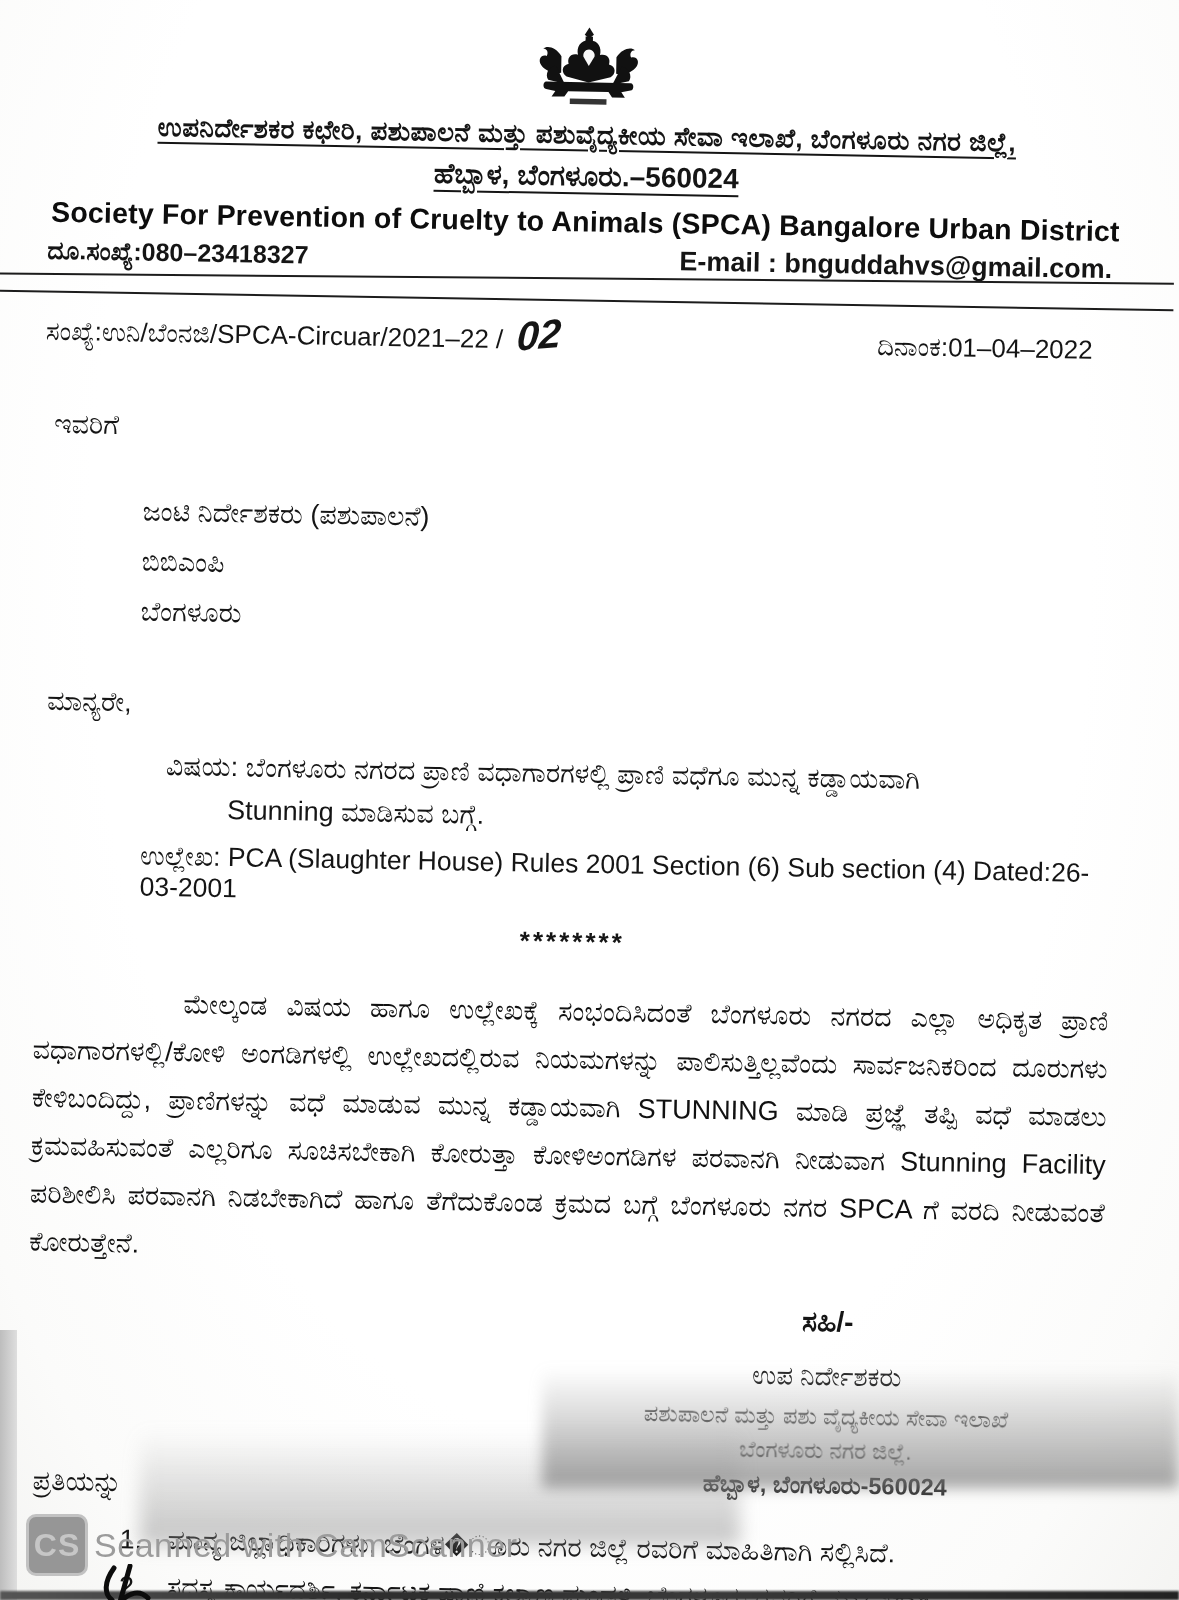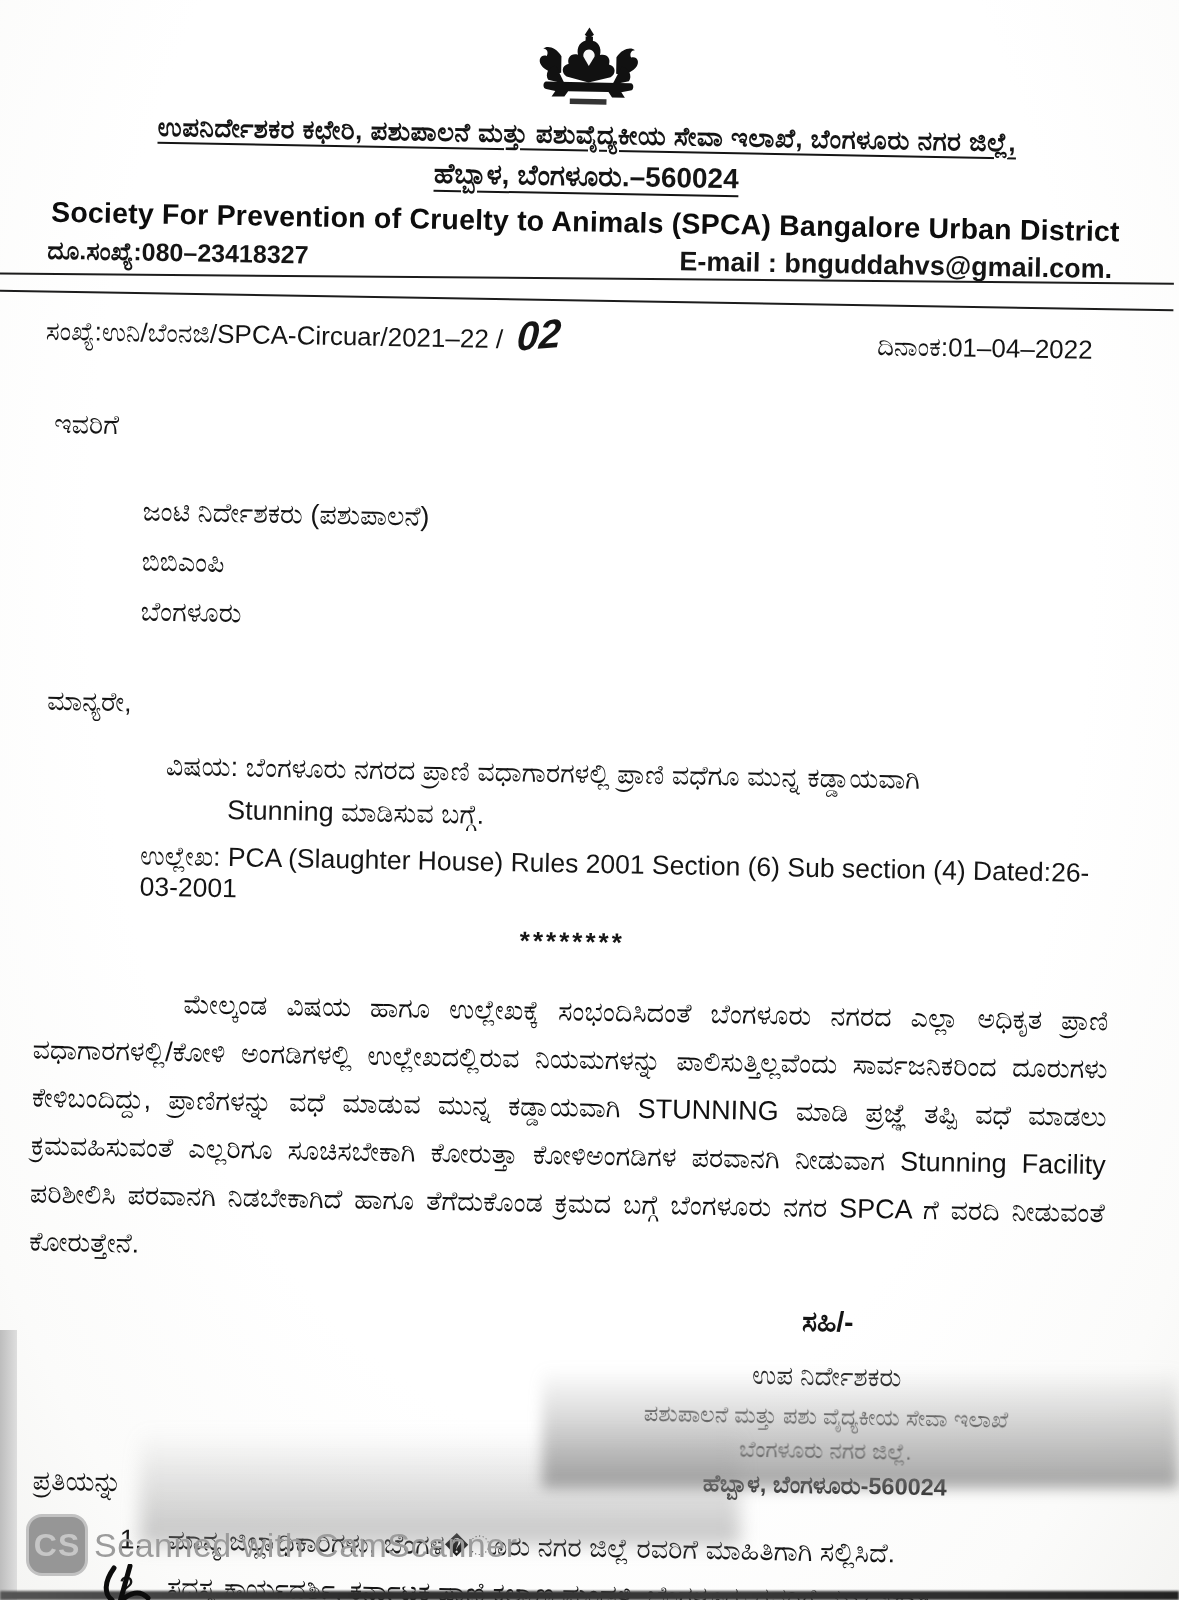--- a/index.html
+++ b/index.html
@@ -58,21 +58,21 @@
   .shadow-br { position:absolute; left:46%; top:1368px; width:54%; height:120px; pointer-events:none;
                background:linear-gradient(to top, rgba(125,125,125,.7), rgba(150,150,150,0)); filter:blur(7px); }
   .shadow-bm { position:absolute; left:140px; top:1430px; width:600px; height:115px; pointer-events:none;
                background:linear-gradient(to top, rgba(140,140,140,.5), rgba(160,160,160,0)); filter:blur(9px); }
   .shadow-left { position:absolute; left:0; top:1330px; width:17px; height:270px; pointer-events:none;
                  background:linear-gradient(to right,#bdbdbd,#dedede); }
   .edge-bottom { position:absolute; left:0; bottom:0; width:100%; height:9px;
                  background:linear-gradient(to right,#555 0%,#2d2d2d 30%,#3a3a3a 60%,#222 100%); filter:blur(1.2px); }
 
   .watermark { position:absolute; left:26px; top:1514px; display:flex; align-items:center; }
-  .cs-box { width:62px; height:62px; background:#969696; border:3px solid #c2c2c2; border-radius:16px;
+  .cs-box { width:62px; height:62px; background:#969696; border:3px solid #c2c2c2; border-radius:10px;
             display:flex; align-items:center; justify-content:center;
             color:#c6c6c6; font-size:32px; font-weight:bold; letter-spacing:1px; }
   .cs-text { font-size:34px; color:#9b9b9b; margin-left:6px; letter-spacing:.5px; }
   .mark-bl { position:absolute; left:96px; top:1564px; }
 </style>
 </head>
 <body>
 
 <div class="page">
   <div class="letter">

